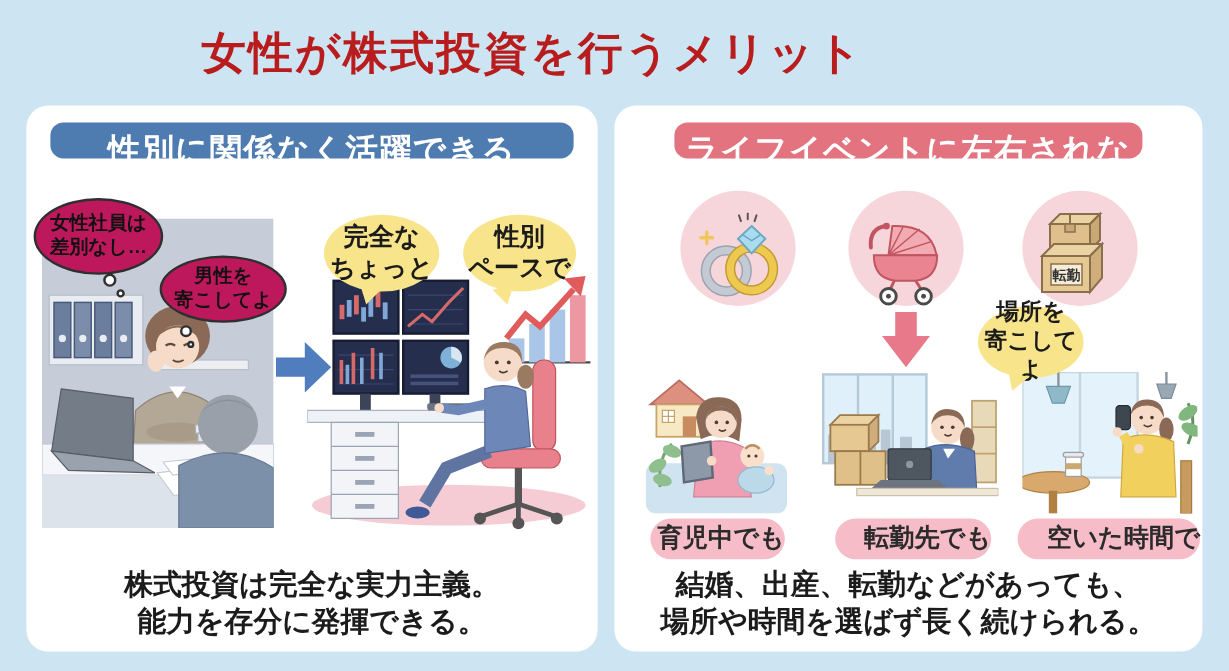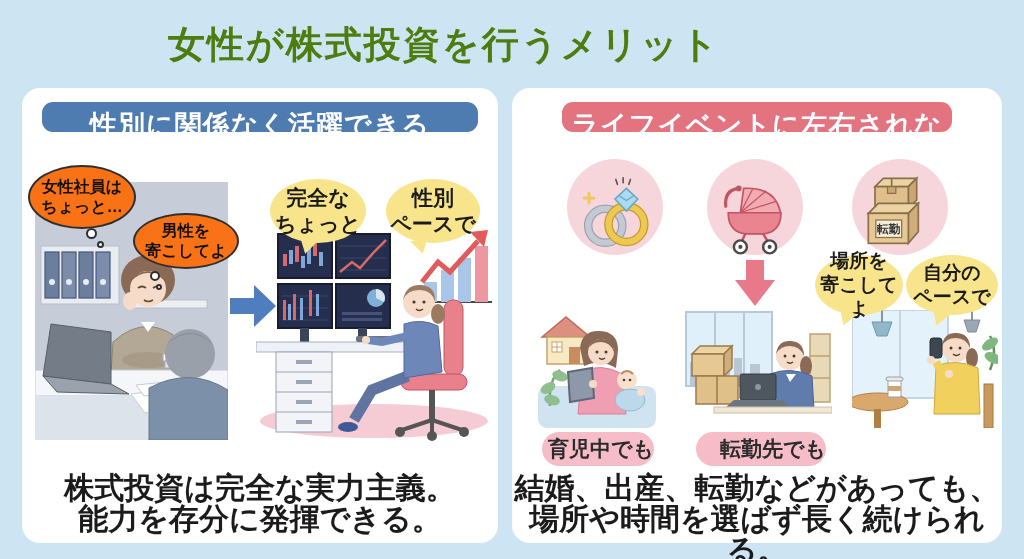--- a/index.html
+++ b/index.html
@@ -6,45 +6,45 @@
   html,body { width:1024px; height:559px; overflow:hidden; }
   body {
     background:#cde4f3;
     font-family:"Liberation Sans","DejaVu Sans",sans-serif;
     position:relative;
     color:#111;
   }
   .title {
     position:absolute; top:20px; left:0; width:888px;
     text-align:center; font-size:37px; font-weight:800;
-    letter-spacing:2px; color:#4d7c0f;
+    letter-spacing:2px; color:#b91c1c;
   }
   .panel {
     position:absolute; top:88px; height:455px;
     background:#ffffff; border-radius:18px;
   }
   .panel-left  { left:22px;  width:476px; }
   .panel-right { left:512px; width:490px; }
   .panel-header {
     position:absolute; top:14px; height:30px; border-radius:11px;
     color:#fff; font-size:27px; font-weight:800;
     text-align:center; line-height:46px; letter-spacing:1px;
   }
   .header-blue { left:20px; width:436px; background:#4e7bb0; }
   .header-pink { left:50px; width:390px; background:#e2737f; }
 
   .caption {
     position:absolute; top:384px; left:0; right:0;
-    text-align:center; font-size:30px; font-weight:800;
+    text-align:center; font-size:24px; font-weight:800;
     line-height:31px; color:#1b1b1b;
   }
 
   
   .thought-bubble {
-    position:absolute; background:#f97316; border:2.5px solid #2f2f2f;
+    position:absolute; background:#be185d; border:2.5px solid #2f2f2f;
     border-radius:50%; display:flex; flex-direction:column;
     align-items:center; justify-content:center;
     font-size:16px; font-weight:800; line-height:20px; text-align:center;
     z-index:3;
   }
   .tdot { position:absolute; background:#fff; border:2px solid #2f2f2f; border-radius:50%; z-index:3; }
 
   
   .merit-bubble {
     position:absolute; background:#f8e48a; border-radius:50%;
@@ -120,21 +120,21 @@
     <rect x="128" y="172" width="44" height="7" fill="#f0f2f5" stroke="#a9b2bf"></rect>
     <rect x="130" y="179" width="44" height="7" fill="#e2e6ec" stroke="#a9b2bf"></rect>
 
     <circle cx="155" cy="172" r="25" fill="#99a0aa"></circle>
     <path d="M132,162 Q155,142 178,162 Q170,152 155,151 Q140,152 132,162 Z" fill="#868d98"></path>
     <path d="M114,206 Q155,184 193,208 L193,258 L114,258 Z" fill="#7d90a9" stroke="#64788f" stroke-width="1"></path>
   </svg>
 
   <div class="thought-bubble" style="left:6px; top:77px; width:108px; height:64px;">
     <span>女性社員は</span>
-    <span>ちょっと…</span>
+    <span>差別なし…</span>
   </div>
   <div class="tdot" style="left:64px; top:140px; width:11px; height:11px;"></div>
   <div class="tdot" style="left:75px; top:153px; width:7px; height:7px;"></div>
 
   <div class="thought-bubble" style="left:111px; top:125px; width:106px; height:56px;">
     <span>男性を</span>
     <span>寄こしてよ</span>
   </div>
   <div class="tdot" style="left:128px; top:183px; width:10px; height:10px;"></div>
   <div class="tdot" style="left:134px; top:196px; width:6px; height:6px;"></div>
@@ -317,25 +317,20 @@
   <div class="arrow-wrap" style="left:223px; top:172px;">
     <svg width="40" height="46" viewBox="0 0 40 46">
       <polygon points="11,0 29,0 29,20 40,20 20,46 0,20 11,20" fill="#e8798a"></polygon>
     </svg>
   </div>
 
   <div class="merit-bubble mb-right" style="left:283px; top:167px; width:88px; height:60px;">
     <span>場所を</span>
     <span>寄こしてよ</span>
     <i class="tail" style="left:22px; transform:rotate(20deg);"></i>
-  </div>
-  <div class="merit-bubble mb-right" style="left:374px; top:167px; width:92px; height:60px;">
-    <span>自分の</span>
-    <span>ペースで</span>
-    <i class="tail" style="left:24px; transform:rotate(20deg);"></i>
   </div>
 
   <svg class="scene-svg" style="left:26px; top:222px;" width="118" height="118" viewBox="0 0 118 118">
     <rect x="0" y="76" width="118" height="42" rx="9" fill="#cfe4f0"></rect>
     <polygon points="4,27 28,7 52,27" fill="#dd8f80" stroke="#b86c5e" stroke-width="1.5"></polygon>
     <rect x="9" y="27" width="38" height="27" fill="#f6e9c4" stroke="#caa36a" stroke-width="1.5"></rect>
     <rect x="31" y="37" width="11" height="17" fill="#c98c5f"></rect>
     <rect x="14" y="32" width="10" height="10" fill="#fff" stroke="#caa36a"></rect>
     <line x1="19" y1="32" x2="19" y2="42" stroke="#caa36a"></line>
       <line x1="14" y1="37" x2="24" y2="37" stroke="#caa36a"></line>
@@ -419,18 +414,19 @@
     <ellipse cx="26" cy="92" rx="30" ry="9" fill="#d9a86c" stroke="#b07f42"></ellipse>
     <rect x="22" y="99" width="7" height="19" fill="#b07f42"></rect>
     <rect x="36" y="70" width="13" height="17" fill="#fff" stroke="#9aa0a8"></rect>
     <rect x="36" y="76" width="13" height="5" fill="#c9a873"></rect>
     <rect x="34" y="67" width="17" height="4" rx="2" fill="#e8e8e8" stroke="#9aa0a8"></rect>
     <rect x="132" y="74" width="9" height="44" fill="#c99a5f" stroke="#a57a3e"></rect>
   </svg>
 
   <div class="pill" style="left:30px; width:112px;">育児中でも</div>
   <div class="pill" style="left:184px; width:130px;">転勤先でも</div>
+  <div class="pill" style="left:336px; width:152px;">空いた時間で</div>
 
   <div class="caption">
     <div>結婚、出産、転勤などがあっても、</div>
     <div>場所や時間を選ばず長く続けられる。</div>
   </div>
 </div>
 
 </body></html>

